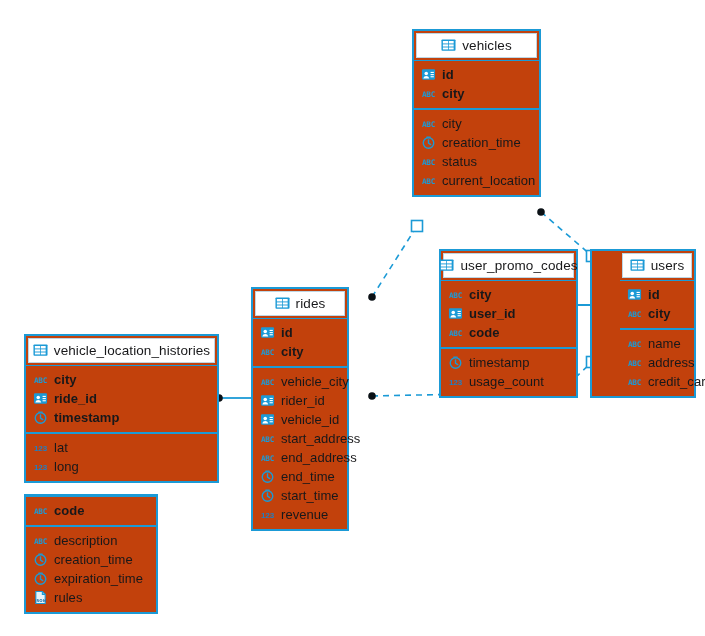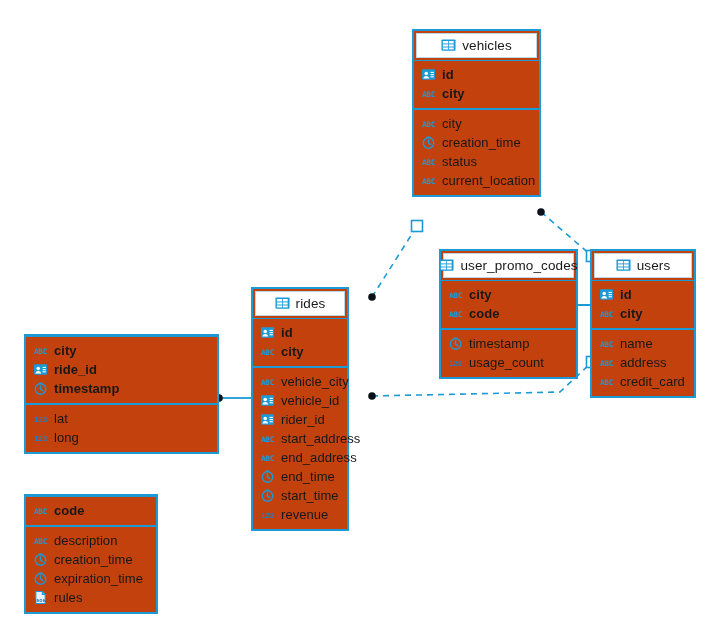--- a/index.html
+++ b/index.html
@@ -190,20 +190,31 @@
         </div>
         <div class="field-group first">
           <div class="field pk">
             <svg class="ficon" viewBox="0 0 16 16">
               <text x="8" y="11.4" text-anchor="middle" font-family="DejaVu Sans Mono, monospace" font-size="8.2" font-weight="bold" fill="#1b9ad6" letter-spacing="-0.3">ABC</text>
             </svg>
             <span class="field-name">city</span>
           </div>
           <div class="field pk">
             <svg class="ficon" viewBox="0 0 16 16">
+              <rect x="1" y="2.5" width="14" height="11" rx="1.2" fill="#1b9ad6"></rect>
+              <circle cx="5.6" cy="7" r="1.9" fill="#fff"></circle>
+              <path d="M2.4 12.2c0.5-1.9 1.7-2.7 3.2-2.7s2.7 0.8 3.2 2.7z" fill="#fff"></path>
+              <rect x="10.2" y="5.2" width="3.5" height="1.2" fill="#fff"></rect>
+              <rect x="10.2" y="7.5" width="3.5" height="1.2" fill="#fff"></rect>
+              <rect x="10.2" y="9.8" width="3.5" height="1.2" fill="#fff"></rect>
+            </svg>
+            <span class="field-name">user_id</span>
+          </div>
+          <div class="field pk">
+            <svg class="ficon" viewBox="0 0 16 16">
               <text x="8" y="11.4" text-anchor="middle" font-family="DejaVu Sans Mono, monospace" font-size="8.2" font-weight="bold" fill="#1b9ad6" letter-spacing="-0.3">ABC</text>
             </svg>
             <span class="field-name">code</span>
           </div>
         </div>
         <div class="field-group">
           <div class="field">
             <svg class="ficon" viewBox="0 0 16 16">
               <circle cx="8" cy="8.6" r="5.6" fill="none" stroke="#1b9ad6" stroke-width="1.5"></circle>
               <path d="M8 5.2 L8 8.6 L10.4 10.2" fill="none" stroke="#1b9ad6" stroke-width="1.5" stroke-linecap="round"></path>
@@ -212,21 +223,21 @@
             <span class="field-name">timestamp</span>
           </div>
           <div class="field">
             <svg class="ficon" viewBox="0 0 16 16">
               <text x="8" y="11.6" text-anchor="middle" font-family="Liberation Sans, sans-serif" font-size="8.6" font-weight="bold" fill="#1f7fc4" letter-spacing="-0.2">123</text>
             </svg>
             <span class="field-name">usage_count</span>
           </div>
         </div>
       </div>
-      <div class="entity" style="left: 590px; top: 249px; width: 106px;">
+      <div class="entity" style="left: 590px; top: 249px; width: 106px; padding-left: 28px;">
         <div class="entity-header">
           <svg class="ficon" viewBox="0 0 16 16">
             <rect x="0.5" y="1.5" width="15" height="12" rx="1" fill="#1b9ad6"></rect>
             <rect x="2" y="3.2" width="5.6" height="2.6" fill="#fff"></rect>
             <rect x="8.4" y="3.2" width="5.1" height="2.6" fill="#fff"></rect>
             <rect x="2" y="6.8" width="5.6" height="2.3" fill="#fff"></rect>
             <rect x="8.4" y="6.8" width="5.1" height="2.3" fill="#fff"></rect>
             <rect x="2" y="10.1" width="5.6" height="2.1" fill="#fff"></rect>
             <rect x="8.4" y="10.1" width="5.1" height="2.1" fill="#fff"></rect>
           </svg>
@@ -313,35 +324,35 @@
           </div>
           <div class="field">
             <svg class="ficon" viewBox="0 0 16 16">
               <rect x="1" y="2.5" width="14" height="11" rx="1.2" fill="#1b9ad6"></rect>
               <circle cx="5.6" cy="7" r="1.9" fill="#fff"></circle>
               <path d="M2.4 12.2c0.5-1.9 1.7-2.7 3.2-2.7s2.7 0.8 3.2 2.7z" fill="#fff"></path>
               <rect x="10.2" y="5.2" width="3.5" height="1.2" fill="#fff"></rect>
               <rect x="10.2" y="7.5" width="3.5" height="1.2" fill="#fff"></rect>
               <rect x="10.2" y="9.8" width="3.5" height="1.2" fill="#fff"></rect>
             </svg>
+            <span class="field-name">rider_id</span>
+          </div>
+          <div class="field">
+            <svg class="ficon" viewBox="0 0 16 16">
+              <rect x="1" y="2.5" width="14" height="11" rx="1.2" fill="#1b9ad6"></rect>
+              <circle cx="5.6" cy="7" r="1.9" fill="#fff"></circle>
+              <path d="M2.4 12.2c0.5-1.9 1.7-2.7 3.2-2.7s2.7 0.8 3.2 2.7z" fill="#fff"></path>
+              <rect x="10.2" y="5.2" width="3.5" height="1.2" fill="#fff"></rect>
+              <rect x="10.2" y="7.5" width="3.5" height="1.2" fill="#fff"></rect>
+              <rect x="10.2" y="9.8" width="3.5" height="1.2" fill="#fff"></rect>
+            </svg>
             <span class="field-name">vehicle_id</span>
           </div>
           <div class="field">
             <svg class="ficon" viewBox="0 0 16 16">
-              <rect x="1" y="2.5" width="14" height="11" rx="1.2" fill="#1b9ad6"></rect>
-              <circle cx="5.6" cy="7" r="1.9" fill="#fff"></circle>
-              <path d="M2.4 12.2c0.5-1.9 1.7-2.7 3.2-2.7s2.7 0.8 3.2 2.7z" fill="#fff"></path>
-              <rect x="10.2" y="5.2" width="3.5" height="1.2" fill="#fff"></rect>
-              <rect x="10.2" y="7.5" width="3.5" height="1.2" fill="#fff"></rect>
-              <rect x="10.2" y="9.8" width="3.5" height="1.2" fill="#fff"></rect>
-            </svg>
-            <span class="field-name">rider_id</span>
-          </div>
-          <div class="field">
-            <svg class="ficon" viewBox="0 0 16 16">
               <text x="8" y="11.4" text-anchor="middle" font-family="DejaVu Sans Mono, monospace" font-size="8.2" font-weight="bold" fill="#1b9ad6" letter-spacing="-0.3">ABC</text>
             </svg>
             <span class="field-name">start_address</span>
           </div>
           <div class="field">
             <svg class="ficon" viewBox="0 0 16 16">
               <text x="8" y="11.4" text-anchor="middle" font-family="DejaVu Sans Mono, monospace" font-size="8.2" font-weight="bold" fill="#1b9ad6" letter-spacing="-0.3">ABC</text>
             </svg>
             <span class="field-name">end_address</span>
           </div>
@@ -363,20 +374,32 @@
           </div>
           <div class="field">
             <svg class="ficon" viewBox="0 0 16 16">
               <text x="8" y="11.6" text-anchor="middle" font-family="Liberation Sans, sans-serif" font-size="8.6" font-weight="bold" fill="#1f7fc4" letter-spacing="-0.2">123</text>
             </svg>
             <span class="field-name">revenue</span>
           </div>
         </div>
       </div>
       <div class="entity" style="left: 24px; top: 334px; width: 195px;">
+        <div class="entity-header">
+          <svg class="ficon" viewBox="0 0 16 16">
+            <rect x="0.5" y="1.5" width="15" height="12" rx="1" fill="#1b9ad6"></rect>
+            <rect x="2" y="3.2" width="5.6" height="2.6" fill="#fff"></rect>
+            <rect x="8.4" y="3.2" width="5.1" height="2.6" fill="#fff"></rect>
+            <rect x="2" y="6.8" width="5.6" height="2.3" fill="#fff"></rect>
+            <rect x="8.4" y="6.8" width="5.1" height="2.3" fill="#fff"></rect>
+            <rect x="2" y="10.1" width="5.6" height="2.1" fill="#fff"></rect>
+            <rect x="8.4" y="10.1" width="5.1" height="2.1" fill="#fff"></rect>
+          </svg>
+          <span class="entity-title">vehicle_location_histories</span>
+        </div>
         <div class="field-group first">
           <div class="field pk">
             <svg class="ficon" viewBox="0 0 16 16">
               <text x="8" y="11.4" text-anchor="middle" font-family="DejaVu Sans Mono, monospace" font-size="8.2" font-weight="bold" fill="#1b9ad6" letter-spacing="-0.3">ABC</text>
             </svg>
             <span class="field-name">city</span>
           </div>
           <div class="field pk">
             <svg class="ficon" viewBox="0 0 16 16">
               <rect x="1" y="2.5" width="14" height="11" rx="1.2" fill="#1b9ad6"></rect>

